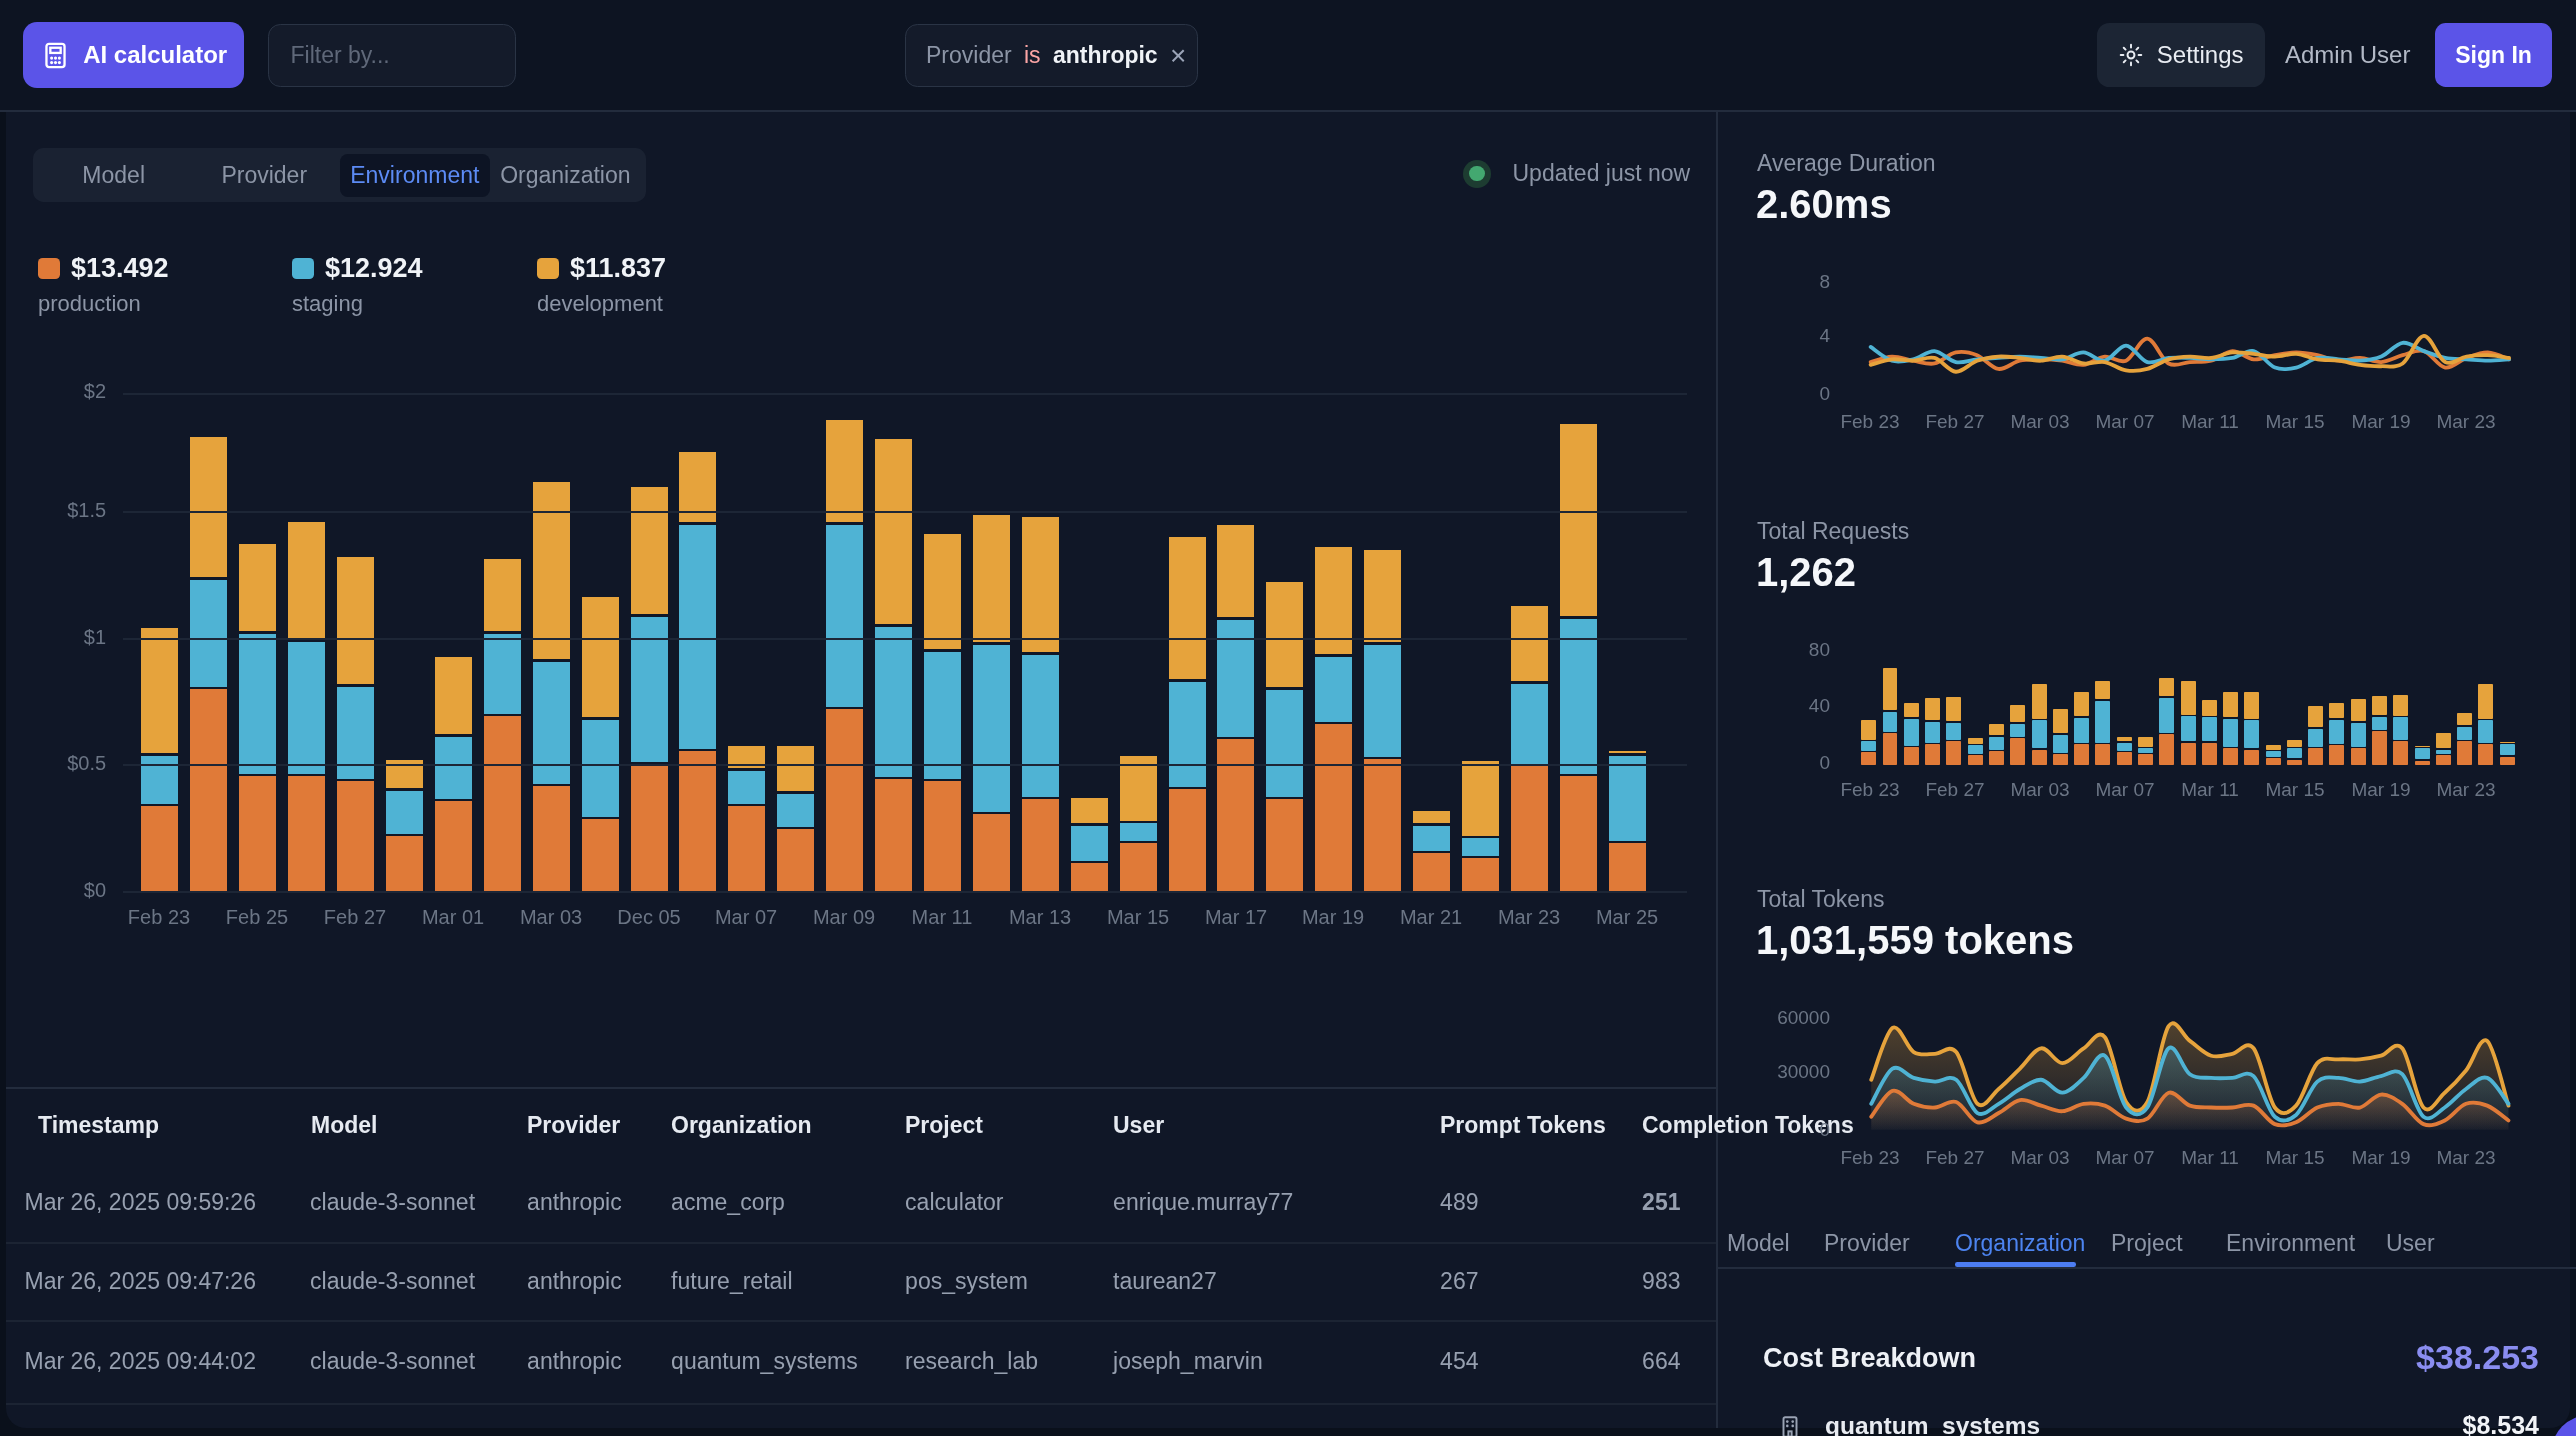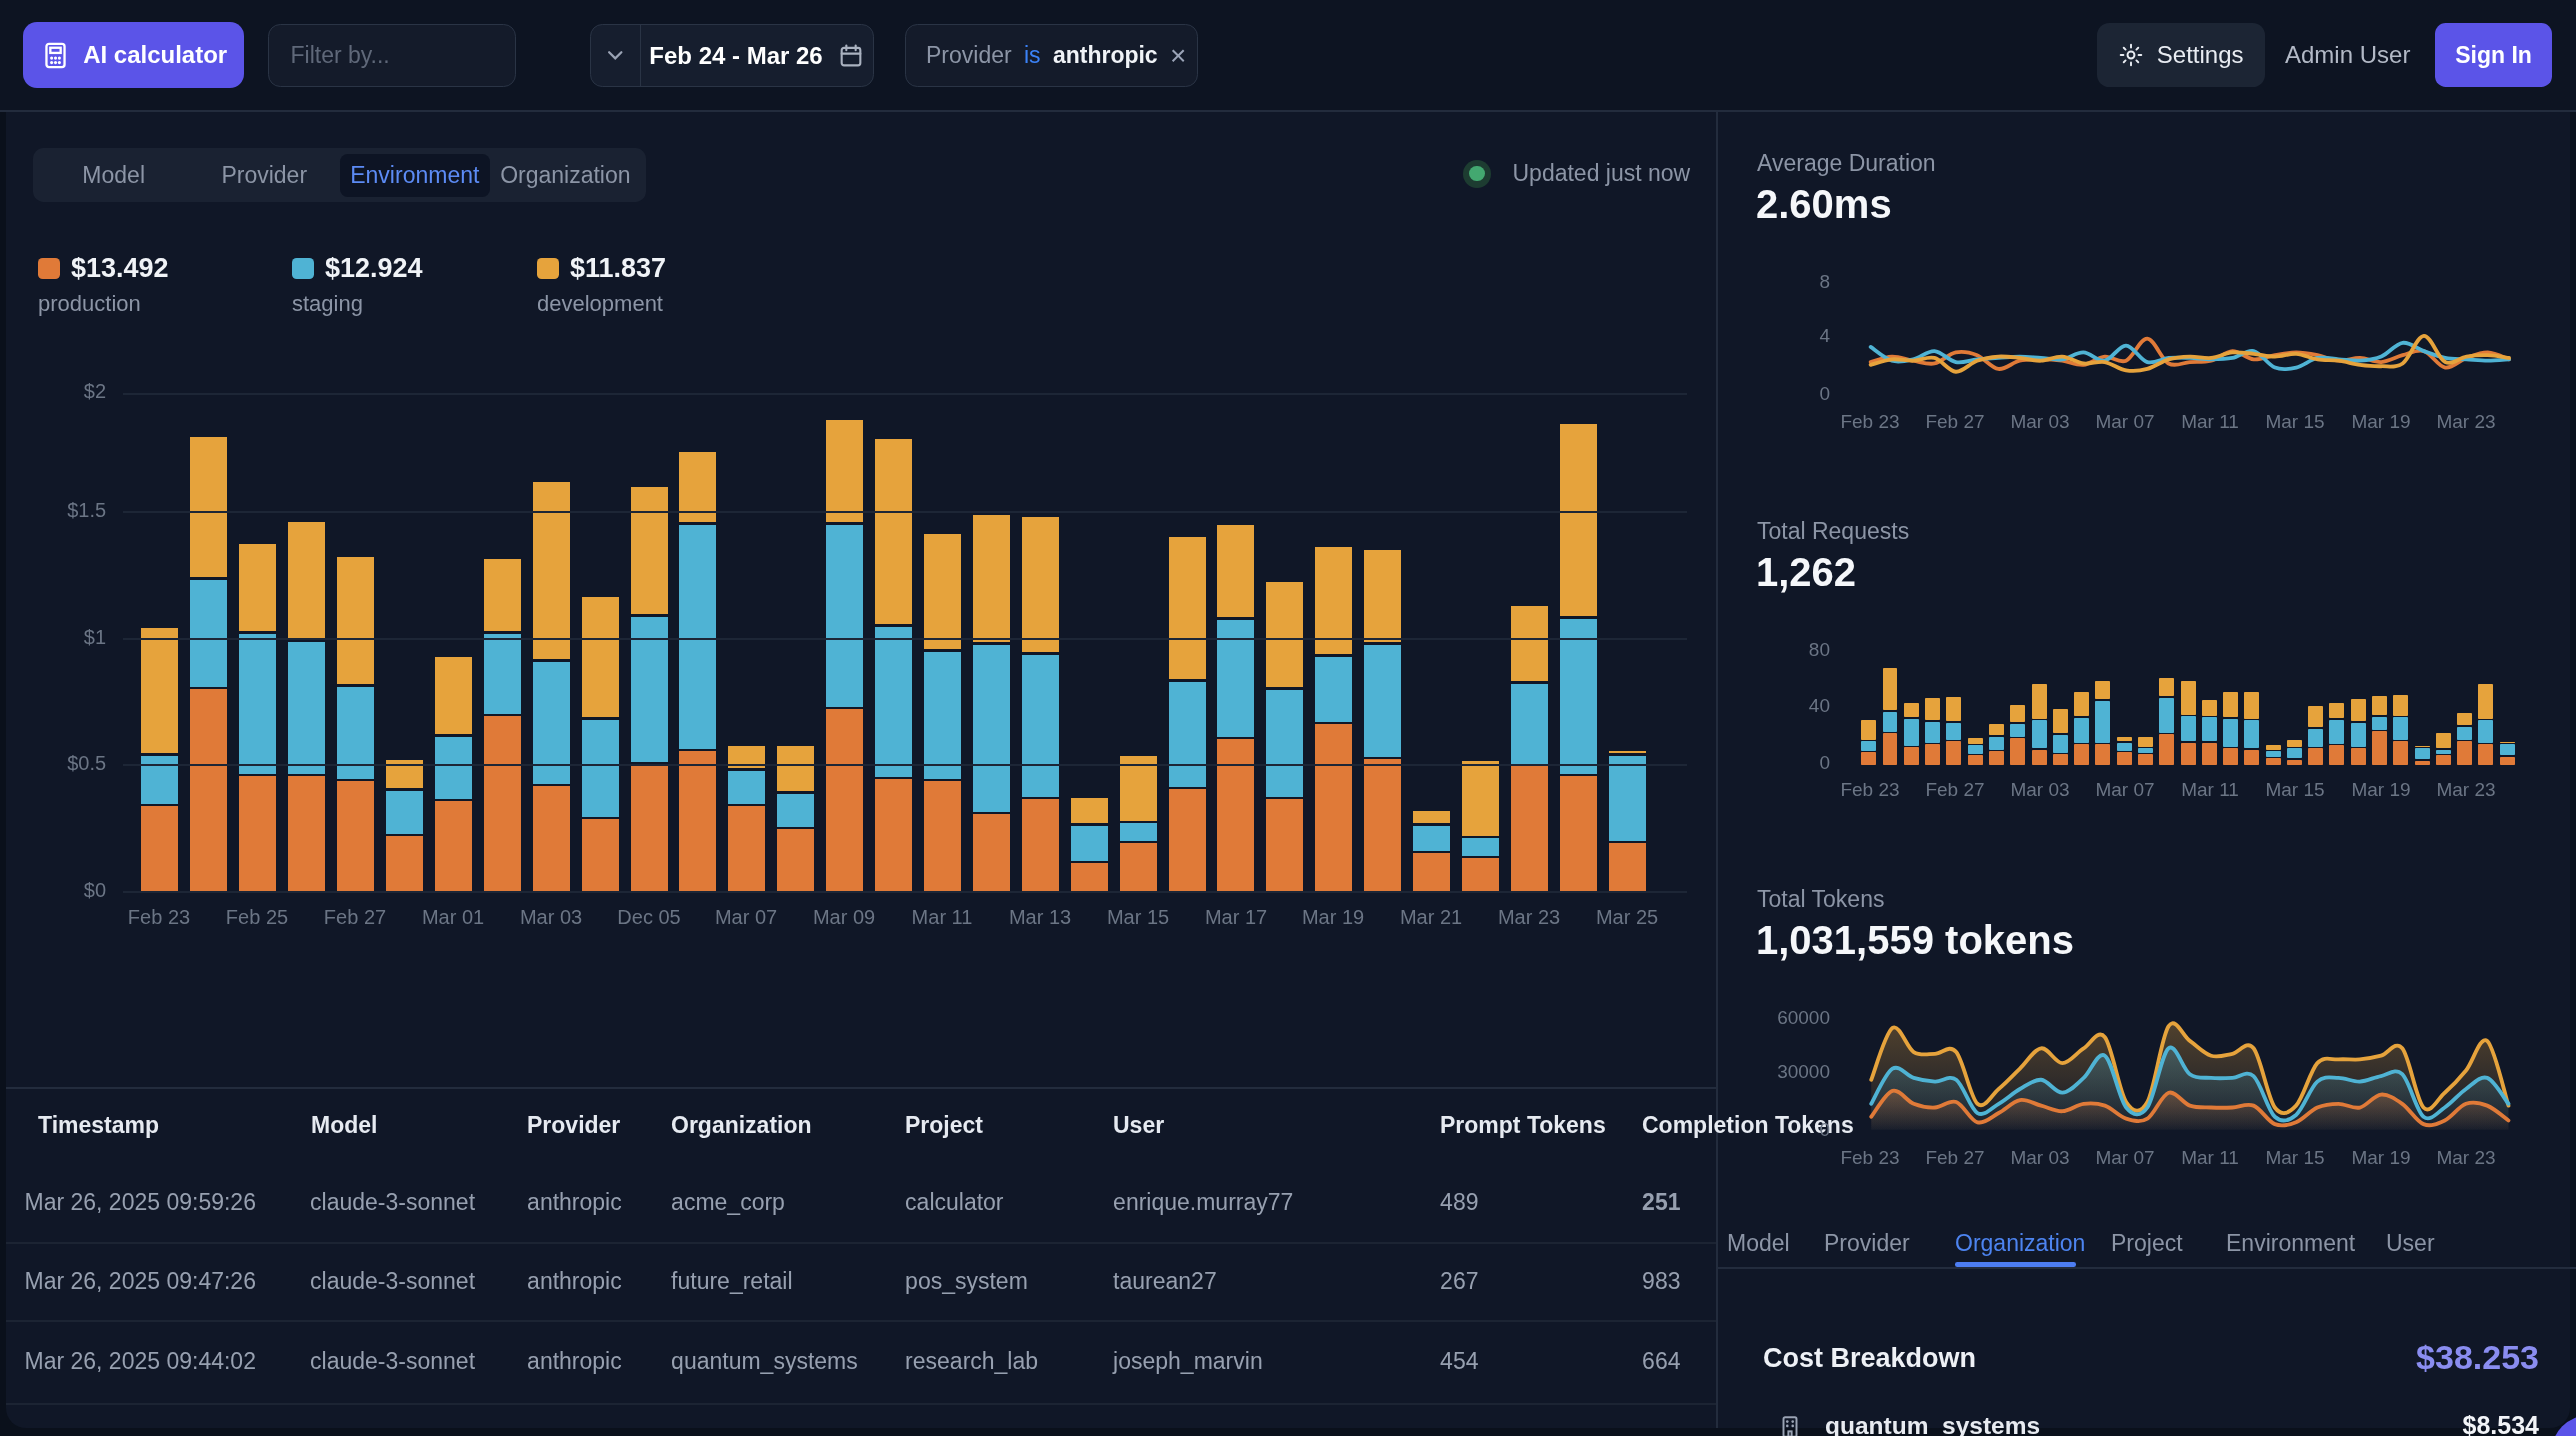--- a/index.html
+++ b/index.html
@@ -16,21 +16,21 @@
               display:flex;align-items:center;box-sizing:border-box;}
   .filter-input{left:268px;top:24px;width:248px;height:63px;padding-left:21.5px;
                 color:#5f6879;font-size:23px;background:#141b2a;}
   .date-ctl{left:590px;top:24px;width:284px;height:63px;background:#161e2e;}
   .date-chevron-seg{width:49px;height:100%;display:flex;align-items:center;justify-content:center;
                     border-right:1.5px solid #2a3445;}
   .date-text{flex:1;display:flex;align-items:center;justify-content:center;gap:14px;
              color:#fff;font-size:24px;font-weight:700;}
   .chip{left:905px;top:24px;width:293px;height:63px;background:#141b2a;
         display:flex;align-items:center;gap:12.3px;padding:0 20px;box-sizing:border-box;font-size:23px;}
-  .chip .f{color:#8c95a6;} .chip .op{color:#3b82f6;} .chip .v{color:#f0f3f7;font-weight:600;}
+  .chip .f{color:#8c95a6;} .chip .op{color:#fca5a5;} .chip .v{color:#f0f3f7;font-weight:600;}
   .chip .x{margin-left:auto;color:#9aa3b6;font-size:28px;line-height:1;cursor:pointer;}
   .settings-btn{left:2097px;top:23px;width:168px;height:64px;background:#1c2534;border-radius:12.3px;
                 display:flex;align-items:center;justify-content:center;gap:12.3px;
                 color:#e8ecf2;font-size:24px;}
   .admin-user{left:2285px;top:23px;height:64px;display:flex;align-items:center;
               color:#b2b9c6;font-size:24px;}
   .signin-btn{left:2435px;top:23px;width:117px;height:64px;border-radius:10.7px;font-size:23px;}
   
   .panel{left:6.1px;top:112px;width:2564px;height:1316px;background:#101727;border-radius:0 0 20px 20px;}
   .vdivider{left:1716px;top:112px;width:1.5px;height:1316px;background:#232c3d;}
@@ -110,40 +110,20 @@
         <line x1="15" y1="17.5" x2="15" y2="17.5" stroke-width="2.4" stroke-linecap="round"></line>
       </svg>
     </span>
     <span>AI calculator</span>
   </div>
 
   <div class="abs input-like filter-input">
     <span>Filter by...</span>
   </div>
 
-  <div class="abs input-like date-ctl">
-    <span class="date-chevron-seg">
-      <span>
-        <svg width="24.5" height="24.5" viewBox="0 0 24 24" fill="none" stroke="#9aa3b4" stroke-width="2.2" stroke-linecap="round">
-            <polyline points="6,9 12,15 18,9"></polyline>
-          </svg>
-      </span>
-    </span>
-    <span class="date-text">
-      <span>Feb 24 - Mar 26</span>
-      <span>
-        <svg width="28" height="28" viewBox="0 0 24 24" fill="none" stroke="#aab2c0" stroke-width="1.8" stroke-linecap="round">
-          <rect x="4" y="5" width="16" height="15" rx="2"></rect>
-          <line x1="8" y1="3" x2="8" y2="7"></line>
-            <line x1="16" y1="3" x2="16" y2="7"></line>
-            <line x1="4" y1="10" x2="20" y2="10"></line>
-        </svg>
-      </span>
-    </span>
-  </div>
 
   <div class="abs input-like chip">
     <span class="f">Provider</span>
     <span class="op">is</span>
     <span class="v">anthropic</span>
     <span class="x">×</span>
   </div>
 
   <div class="abs settings-btn">
     <span>

